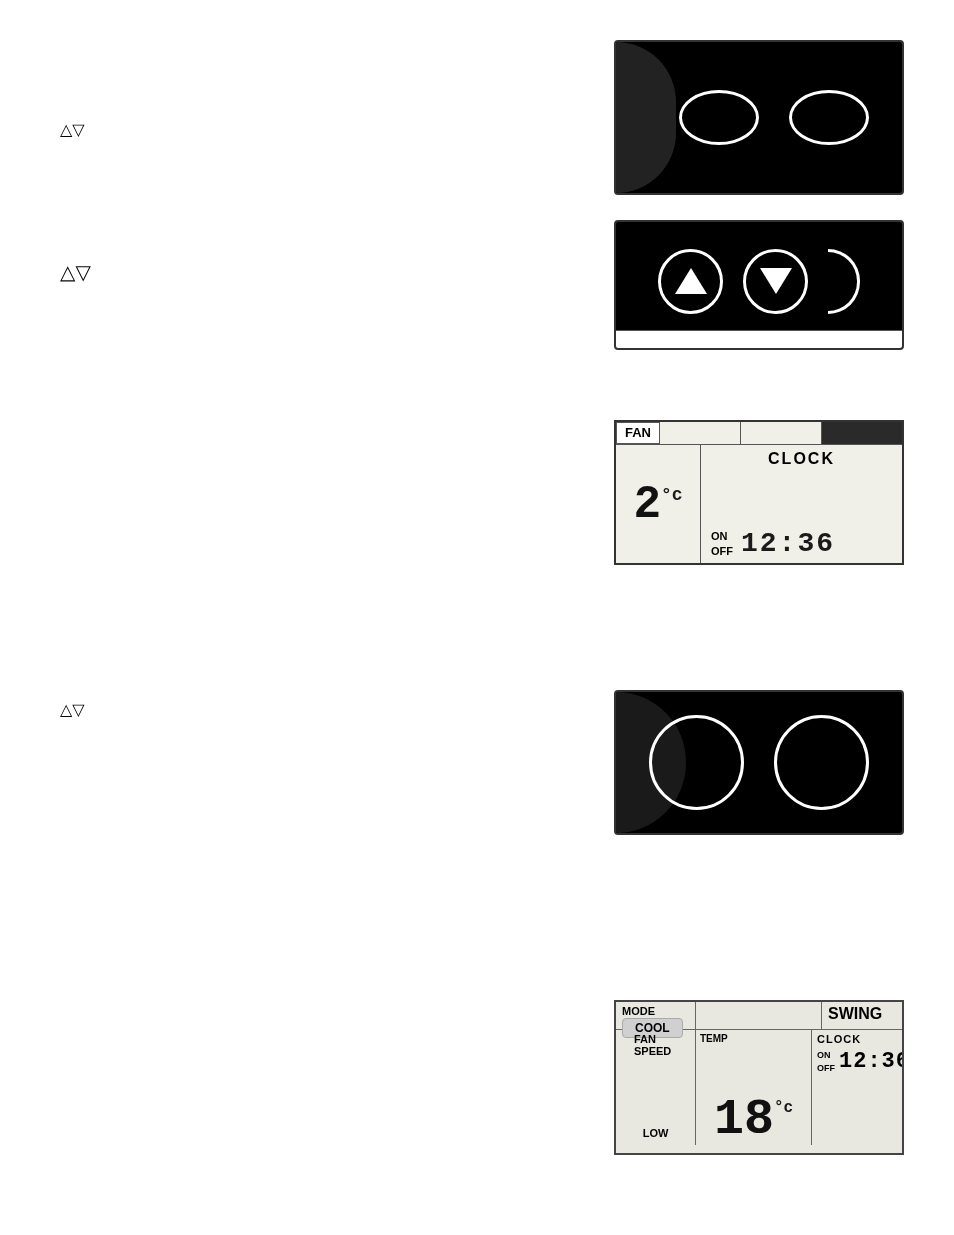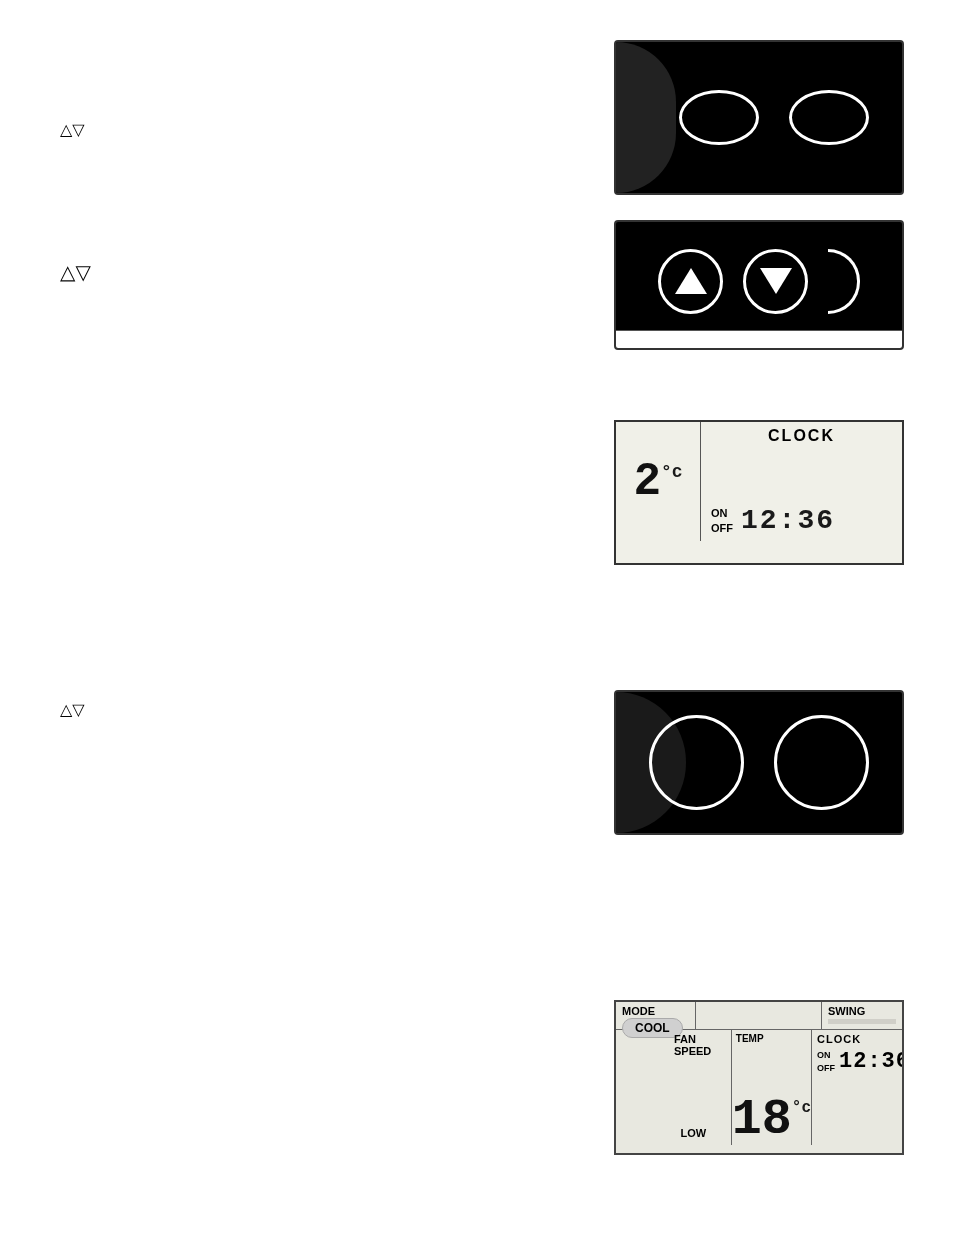--- a/index.html
+++ b/index.html
@@ -240,21 +240,21 @@
       font-size: 11px;
       font-weight: bold;
       font-family: Arial;
       display: flex;
       flex-direction: column;
       align-items: flex-start;
       width: 80px;
     }
     .img5-cool-badge {
       background: #d0d0d0;
-      border-radius: 10px;
+      border-radius: 4px;
       padding: 2px 12px;
       font-size: 12px;
       font-weight: bold;
       font-family: Arial;
       margin-top: 1px;
       border: 1px solid #aaa;
       text-align: right;
     }
     .img5-middle-top {
       flex: 1;
@@ -282,21 +282,20 @@
     .img5-fanspeed-cell {
       border-right: 1px solid #666;
       width: 80px;
       padding: 3px 18px;
       font-size: 11px;
       font-weight: bold;
       font-family: Arial;
       display: flex;
       flex-direction: column;
       justify-content: space-between;
-      margin-left: 40px;
     }
     .img5-low-label {
       font-size: 11px;
       font-weight: bold;
       text-align: center;
       padding-bottom: 3px;
     }
     .img5-temp-cell {
       border-right: 1px solid #666;
       flex: 1;
@@ -411,20 +410,28 @@
       </div>
       <div class="half-circle-right"></div>
     </div>
     <div class="img2-bottom-bar"></div>
   </div>
 </div>
 
 <div class="img-wrapper img-wrapper-3">
   <div class="image-box img3" style="position:relative;padding:0;">
 
+    <div class="img3-header">
+      <div class="img3-fan-tab">FAN</div>
+      <div class="img3-tabs">
+        <div class="img3-tab"></div>
+        <div class="img3-tab"></div>
+        <div class="img3-tab-dark"></div>
+      </div>
+    </div>
 
     <div class="img3-body">
       <div class="img3-left">
         <div class="lcd-temp">
           <span style="font-size:46px;font-weight:900;font-family:'Courier New',monospace;color:#111;line-height:1;">2</span>
             <span class="lcd-deg">°c</span>
         </div>
       </div>
       <div class="img3-right">
         <div class="clock-title">CLOCK</div>
@@ -453,21 +460,21 @@
 <div class="img-wrapper img-wrapper-5">
   <div class="image-box img5" style="position:relative;padding:0;">
 
     <div class="img5-top">
       <div class="img5-mode-cell">
         <span style="font-size:11px;font-weight:bold;">MODE</span>
         <div class="img5-cool-badge">COOL</div>
       </div>
       <div class="img5-middle-top"></div>
       <div class="img5-swing-cell">
-        <span style="font-size:11px;font-weight:bold;">SWING</span>
+        <span style="font-size:16px;font-weight:bold;">SWING</span>
         <div class="img5-swing-box"></div>
       </div>
     </div>
 
     <div class="img5-bottom">
       <div class="img5-fanspeed-cell">
         <span>FAN SPEED</span>
         <div class="img5-low-label">LOW</div>
       </div>
       <div class="img5-temp-cell">

